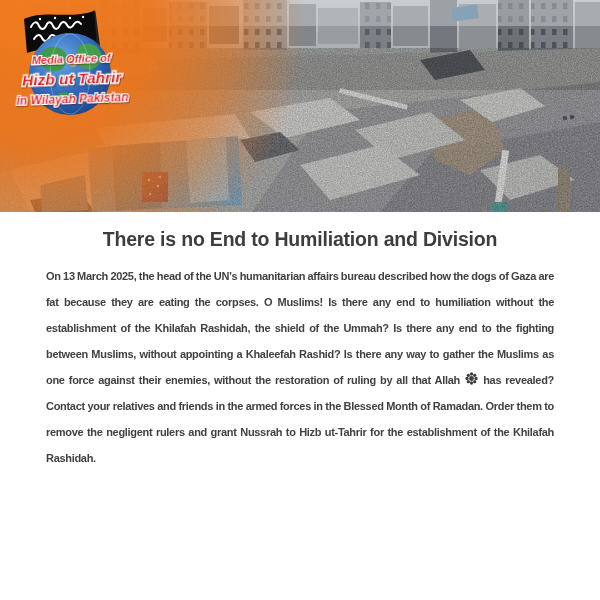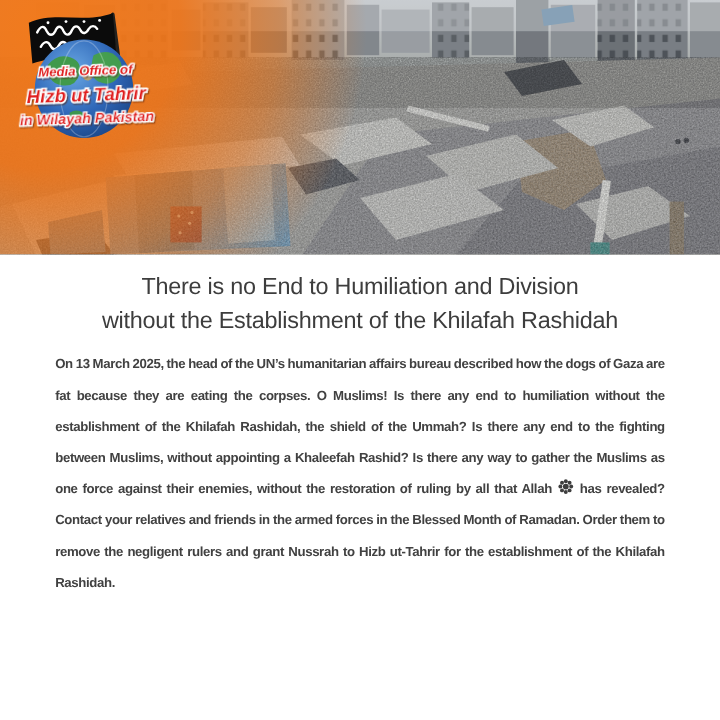--- a/index.html
+++ b/index.html
@@ -1,20 +1,20 @@
 <!DOCTYPE html>
 <html><head>
 <meta charset="utf-8">
 <style>
   html,body{margin:0;padding:0;background:#ffffff;}
   .poster{position:relative;width:600px;height:600px;background:#ffffff;overflow:hidden;
           font-family:"Liberation Sans",sans-serif;}
   .photo{position:relative;width:600px;height:212px;background:#aeaeab;}
   .photo svg{display:block;}
-  .headline{margin:13px 20px 0;text-align:center;font-weight:normal;font-size:19.5px;
+  .headline{margin:13px 20px 0;text-align:center;font-weight:bold;font-size:19.5px;
             line-height:28px;color:#3d3d3d;letter-spacing:-0.2px;}
   .headline div{white-space:nowrap;}
   .bodytext{margin:10px 46px 0;font-weight:bold;font-size:11px;line-height:26px;
             color:#414141;text-align:justify;letter-spacing:-0.3px;word-spacing:-0.5px;}
   .honorific{display:inline-block;width:15px;height:15px;vertical-align:-2px;}
   .honorific svg{display:block;}
 </style>
 </head>
 <body>
 
@@ -161,21 +161,20 @@
           <text x="62" y="57" font-size="11" stroke-width="2.2">Media Office of</text>
           <text x="62" y="78" font-size="15.5" stroke-width="2.6">Hizb ut Tahrir</text>
           <text x="62" y="97" font-size="12" stroke-width="2.2">in Wilayah Pakistan</text>
         </g>
       </g>
     </svg>
   </div>
 
   <div class="headline">
     <div>There is no End to Humiliation and Division</div>
-    <div>without the Establishment of the Khilafah Rashidah</div>
   </div>
 
   <p class="bodytext"><span>On 13 March 2025, the head of the UN’s humanitarian affairs bureau described how the dogs of Gaza are fat because they are eating the corpses. O Muslims! Is there any end to humiliation without the establishment of the Khilafah Rashidah, the shield of the Ummah? Is there any end to the fighting between Muslims, without appointing a Khaleefah Rashid? Is there any way to gather the Muslims as one force against their enemies, without the restoration of ruling by all that Allah</span>
     <span class="honorific"><svg width="15" height="15" viewBox="0 0 20 20">
           <g fill="#3e3e3e">
             <circle cx="10" cy="10" r="3.2"></circle>
             <circle cx="16" cy="10" r="2.2"></circle>
             <circle cx="14.2" cy="14.2" r="2.2"></circle>
             <circle cx="10" cy="16" r="2.2"></circle>
             <circle cx="5.8" cy="14.2" r="2.2"></circle>

